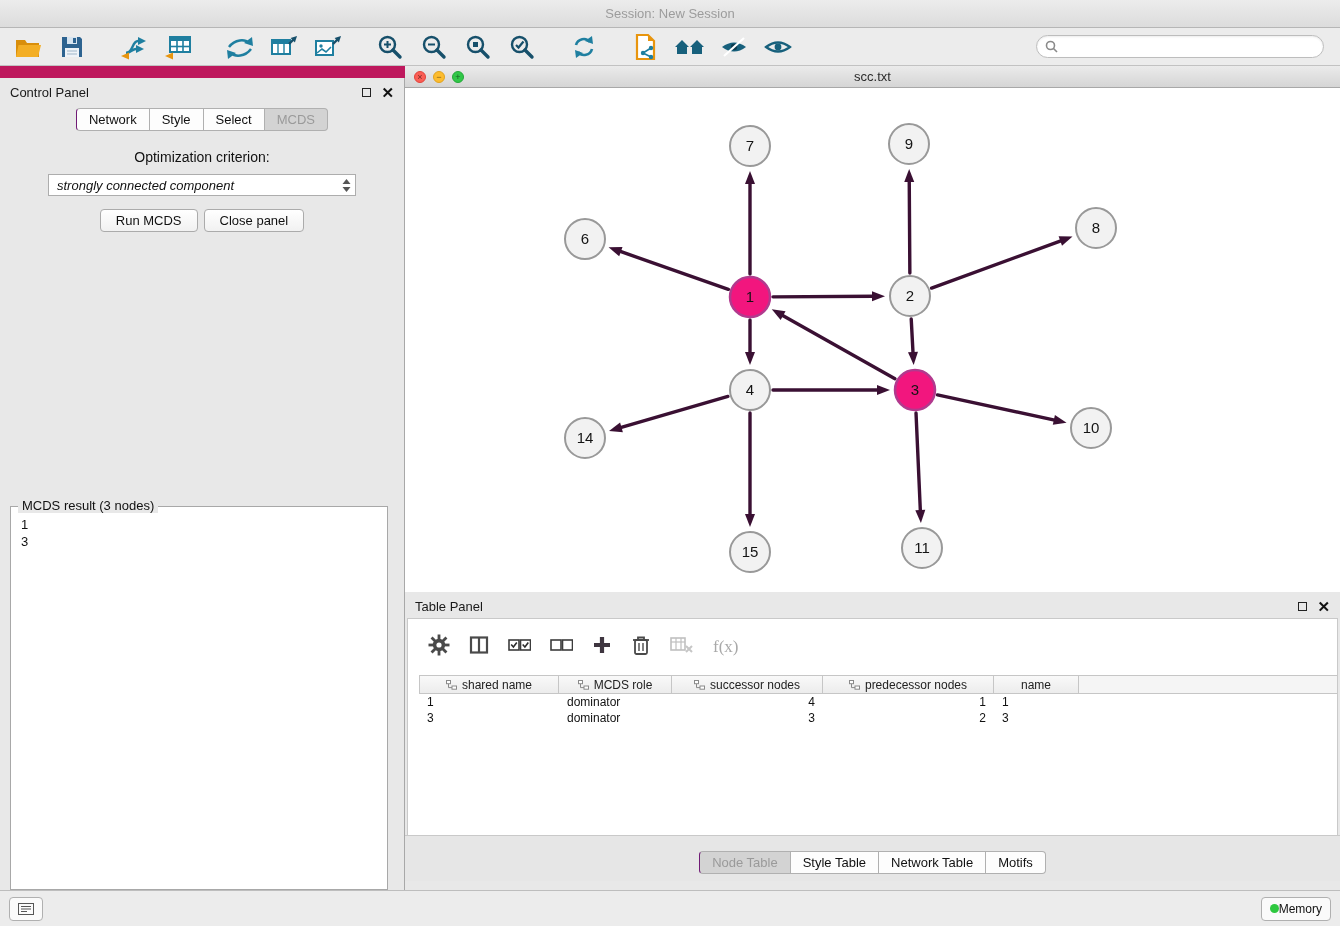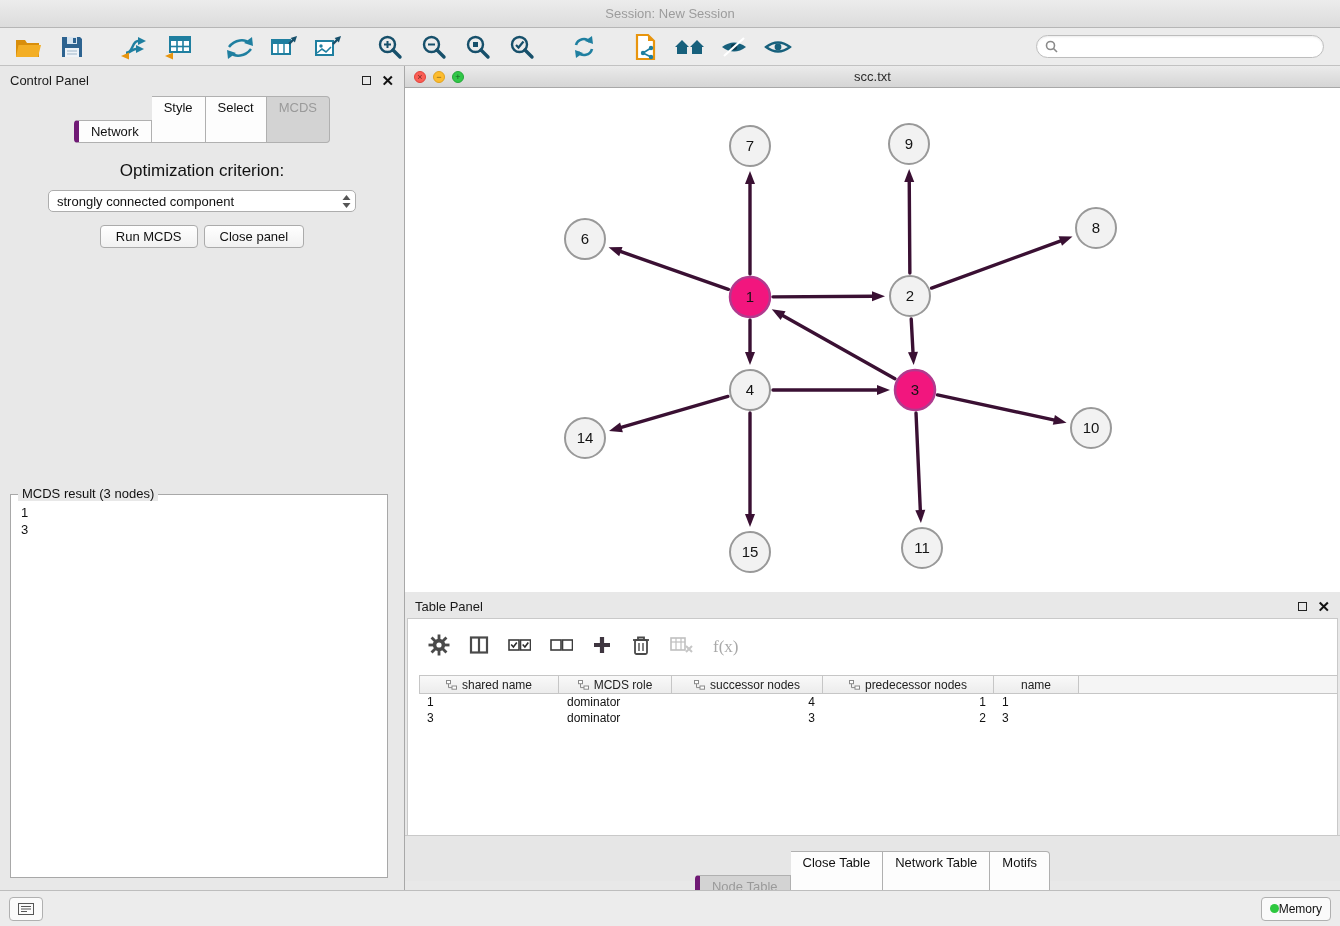--- a/index.html
+++ b/index.html
@@ -17,33 +17,33 @@
   .main-toolbar{left:0;top:28px;width:1340px;height:38px;background:#ececec;
     border-bottom:1px solid #c2c2c2;display:flex;align-items:center;padding:0 10px;gap:8px;}
   .tb-btn{width:36px;height:34px;display:flex;align-items:center;justify-content:center;border-radius:4px;}
   .tb-sep{width:10px;height:1px;}
   .search-box{margin-left:auto;margin-right:6px;width:288px;height:23px;border:1px solid #bdbdbd;
     border-radius:12px;background:#fff;display:flex;align-items:center;padding:0 8px;gap:5px;
     box-shadow:inset 0 1px 2px rgba(0,0,0,.08);}
   .search-box input{border:none;outline:none;flex:1;font-size:12px;font-family:"Liberation Sans",sans-serif;background:transparent;}
 
   
-  .control-panel{left:0;top:66px;width:405px;height:824px;background:#e8e8e8;border-right:1px solid #a8a8a8;}
+  .control-panel{left:0;top:78px;width:405px;height:824px;background:#e8e8e8;border-right:1px solid #a8a8a8;}
   .panel-header{height:28px;display:flex;align-items:center;padding:0 10px;font-size:13px;color:#1a1a1a;}
   .win-ctrls{margin-left:auto;display:flex;gap:10px;align-items:center;}
   .float-icon{width:9px;height:9px;border:1.5px solid #222;display:inline-block;}
   .close-icon{font-size:15px;font-weight:bold;color:#111;line-height:1;cursor:default;}
   .seg-tabs{display:flex;justify-content:center;margin-top:2px;}
   .seg-tab{font-size:13px;padding:3px 12px;background:#fdfdfd;border:1px solid #b0b0b0;border-left:none;color:#111;}
-  .seg-tab:first-child{border-left:5px solid #701a75;border-radius:4px 0 0 4px;margin-top:24px;}
+  .seg-tab:first-child{border-left:1px solid #701a75;border-radius:4px 0 0 4px;}
   .seg-tab:last-child{border-radius:0 4px 4px 0;}
   .seg-tab.active{background:#d3d3d3;color:#9a9a9a;}
-  .opt-label{margin-top:18px;text-align:center;font-size:17px;color:#111;}
+  .opt-label{margin-top:18px;text-align:center;font-size:14px;color:#111;}
   .dropdown{margin:9px auto 0;width:308px;height:22px;background:#fff;border:1px solid #adadad;
-    border-radius:5px;display:flex;align-items:center;padding:0 4px 0 8px;font-size:13px;color:#111;}
+    border-radius:0;display:flex;align-items:center;padding:0 4px 0 8px;font-size:13px;color:#111;font-style:italic;}
   .dropdown .dd-label{flex:1;}
   .btn-row{display:flex;justify-content:center;gap:6px;margin-top:13px;}
   .btn{font-size:13px;color:#111;padding:3px 15px;background:linear-gradient(#ffffff,#f1f1f1);
     border:1px solid #ababab;border-radius:4px;}
   .result-group{position:absolute;left:10px;top:428px;width:378px;height:384px;border:1px solid #a8a8a8;background:#fff;}
   .result-legend{position:absolute;top:-9px;left:7px;background:#e8e8e8;padding:0 4px;font-size:13px;color:#111;}
   .result-content{padding:9px 10px;font-size:13px;color:#111;line-height:17px;}
 
   
   .network-window{left:405px;top:66px;width:935px;height:526px;background:#fff;}
@@ -502,21 +502,21 @@
           <span class="td" style="width:113px">dominator</span>
           <span class="td ar" style="width:151px">3</span>
           <span class="td ar" style="width:171px">2</span>
           <span class="td" style="width:85px">3</span>
         </div>
       </div>
     </div>
     <div class="tp-bottom">
       <div class="seg-tabs" style="margin-top:0">
         <span class="seg-tab active">Node Table</span>
-        <span class="seg-tab">Close Table</span>
+        <span class="seg-tab">Style Table</span>
         <span class="seg-tab">Network Table</span>
         <span class="seg-tab">Motifs</span>
       </div>
     </div>
   </div>
 
   <div class="abs statusbar">
     <span class="status-btn">
       <svg width="16" height="12">
           <rect x="0.5" y="0.5" width="15" height="11" fill="none" stroke="#555"></rect>

